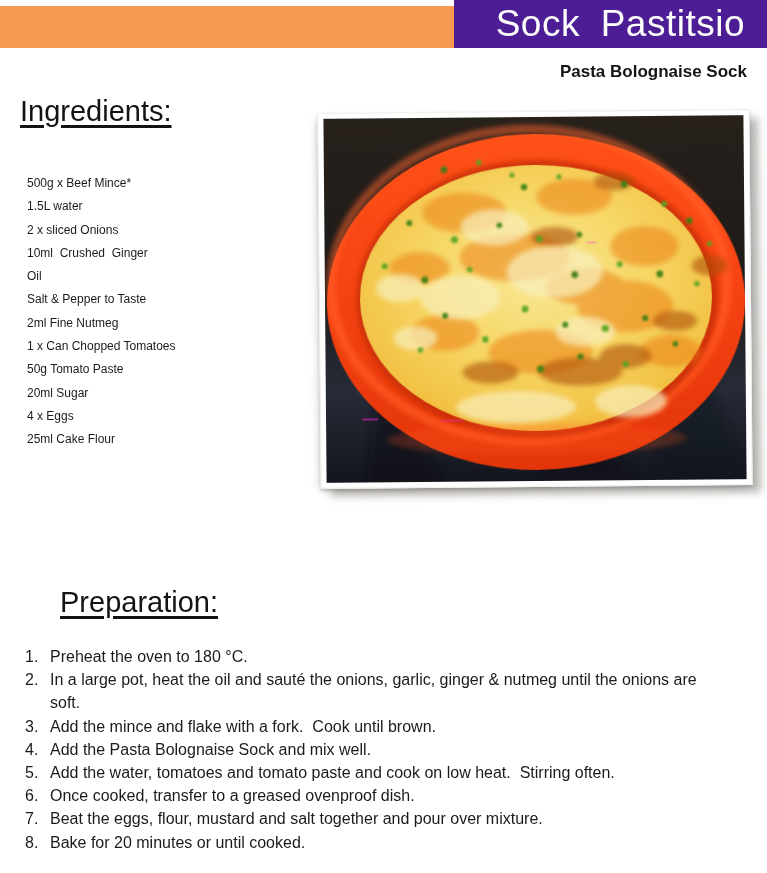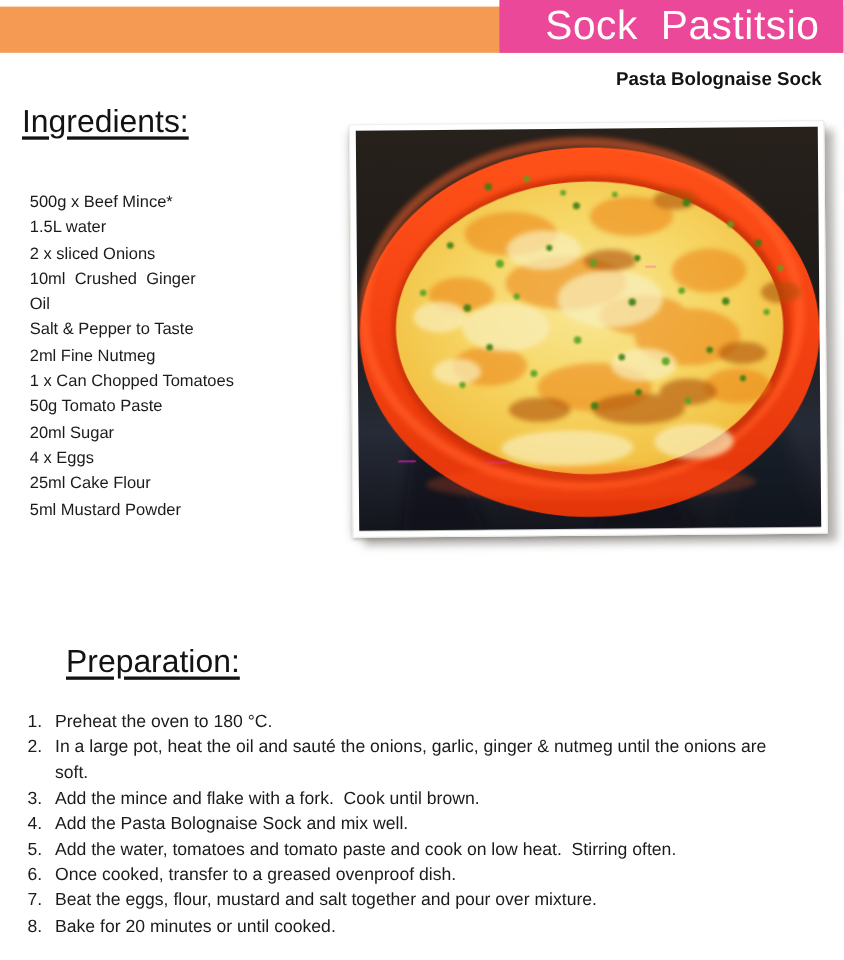--- a/index.html
+++ b/index.html
@@ -11,22 +11,22 @@
     color:#1a1a1a;
     overflow:hidden;
   }
   
   .header-bar{
     position:absolute;left:0;right:0;top:6px;height:42px;
     background:#f49a52;
   }
   .title-box{
     position:absolute;top:0;right:0;width:313px;height:48px;
-    background:#ec4899;
-    display:flex;align-items:flex-start;justify-content:flex-end;
+    background:#4c1d95;
+    display:flex;align-items:center;justify-content:flex-end;
     box-sizing:border-box;padding:0 22px 1px 0;
   }
   .doc-title{
     font-size:37px;line-height:46px;font-weight:400;
     color:#fdfdfb;white-space:nowrap;
     letter-spacing:0.5px;word-spacing:10px;
   }
   .subtitle{
     position:absolute;top:62px;right:20px;
     font-size:17px;font-weight:bold;color:#141414;
@@ -41,21 +41,21 @@
     text-underline-offset:4px;
     white-space:nowrap;
   }
   .heading-ingredients{top:95px;}
   .heading-preparation{top:586px;margin-left:40px;}
   
   .ingredients-list{
     position:absolute;left:27px;top:172px;width:290px;
   }
   .ingredient-item{
-    font-size:15px;line-height:23.3px;
+    font-size:12px;line-height:23.3px;
     white-space:pre-wrap;color:#1b1b1b;
   }
   
   .steps-list{
     position:absolute;left:25px;top:645px;width:706px;
   }
   .step-row{display:flex;align-items:flex-start;}
   .step-num{
     flex:0 0 25px;font-size:16px;line-height:23.2px;color:#1b1b1b;
   }
@@ -109,21 +109,20 @@
       <div class="ingredient-item">1 x Can Chopped Tomatoes</div>
 
       <div class="ingredient-item">50g Tomato Paste</div>
 
       <div class="ingredient-item">20ml Sugar</div>
 
       <div class="ingredient-item">4 x Eggs</div>
 
       <div class="ingredient-item">25ml Cake Flour</div>
 
-      <div class="ingredient-item">5ml Mustard Powder</div>
 
     </div>
 
   <div class="photo-frame">
     <svg width="420" height="364" viewBox="0 0 420 364">
       <defs>
         <linearGradient id="bgGrad" x1="0" y1="0" x2="0" y2="1">
           <stop offset="0" stop-color="#27211c"></stop>
           <stop offset="0.45" stop-color="#1d1a18"></stop>
           <stop offset="0.75" stop-color="#262b36"></stop>

